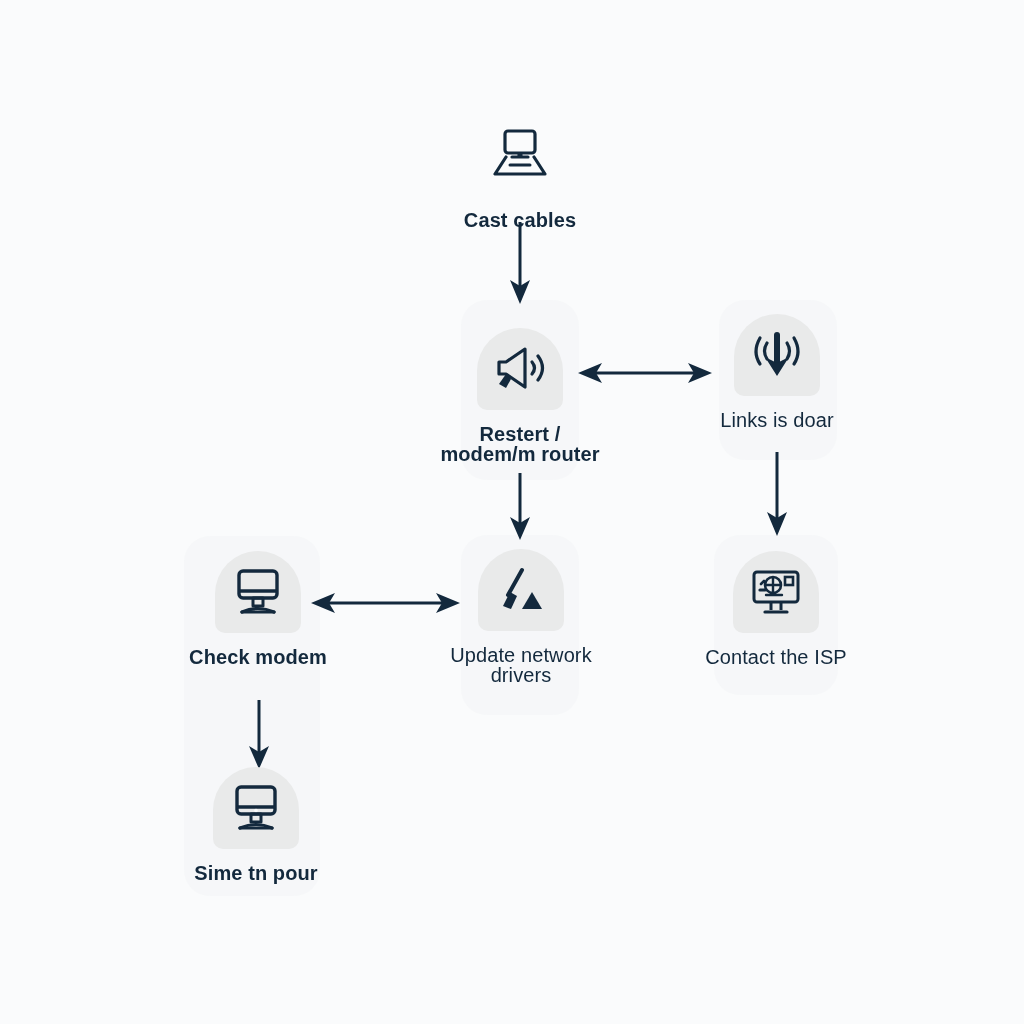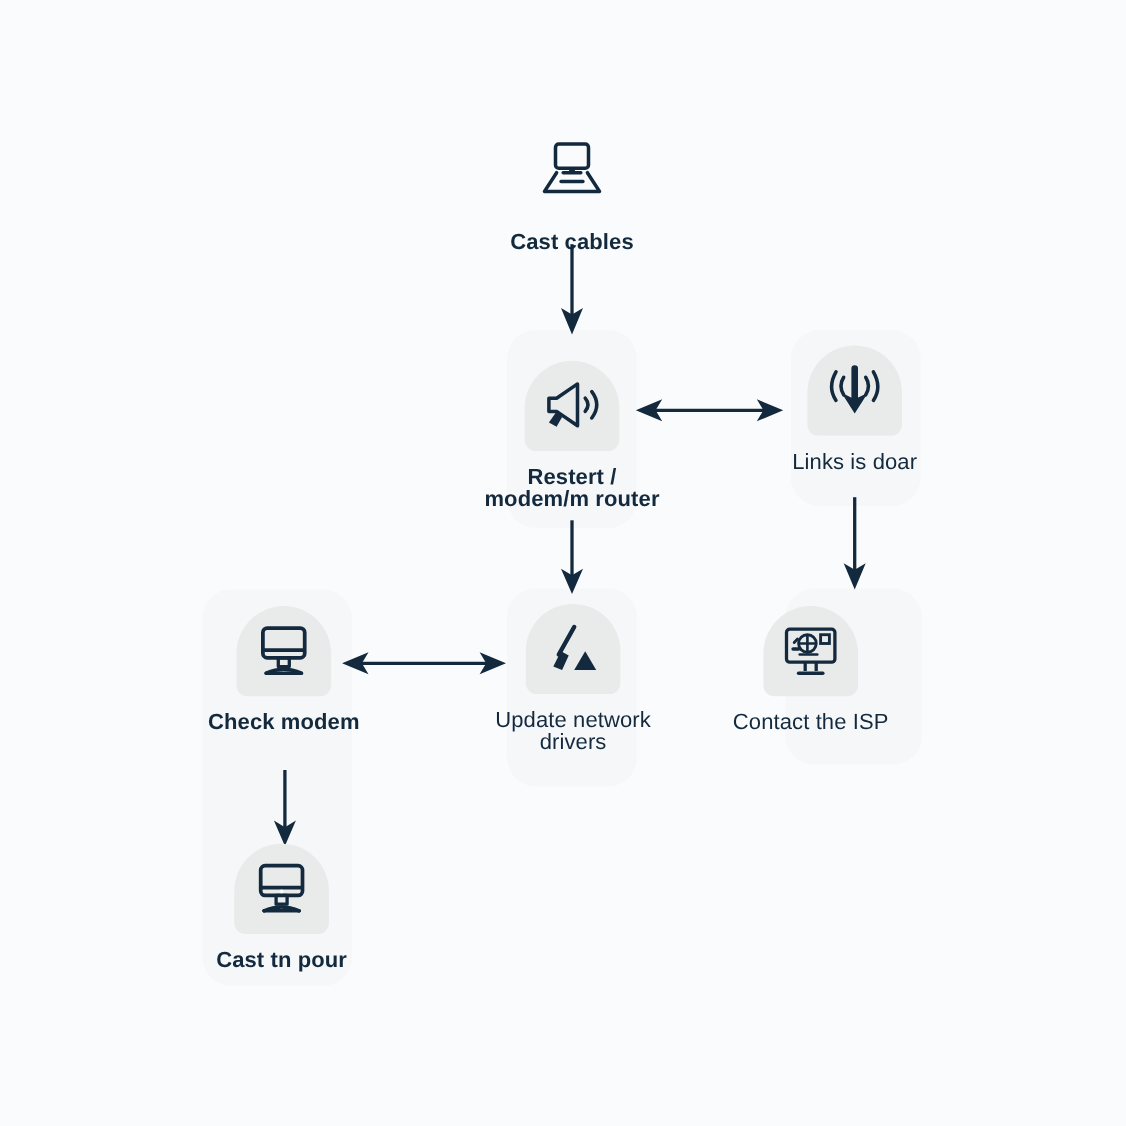--- a/index.html
+++ b/index.html
@@ -184,21 +184,21 @@
           <path d="M28 6 L14 31" stroke="#13293d" stroke-width="4" stroke-linecap="round"></path>
           <path d="M16 28 L9 42 l8 3 6 -13 Z" fill="#13293d"></path>
           <path d="M38 28 L48 45 H28 Z" fill="#13293d"></path>
         </svg>
       </span>
     </div>
     <div class="label">Update network
 drivers</div>
   </div>
 
-  <div class="node" style="left:662px; top:551px; width:150px;">
+  <div class="node" style="left:701px; top:551px; width:150px;">
     <div class="chip">
       <span>
         <svg width="58" height="52" viewBox="0 0 58 52" fill="none" aria-hidden="true">
           <rect x="7" y="6" width="44" height="30" rx="3" stroke="#13293d" stroke-width="3"></rect>
           <circle cx="26" cy="19" r="8" stroke="#13293d" stroke-width="2.6" fill="none"></circle>
           <path d="M18 19 h16 M26 11 v16" stroke="#13293d" stroke-width="2.4"></path>
           <rect x="38" y="11" width="8" height="8" stroke="#13293d" stroke-width="2.6" fill="none"></rect>
           <path d="M14 18 l3 -3" stroke="#13293d" stroke-width="2.6" stroke-linecap="round"></path>
           <path d="M13 24 h5" stroke="#13293d" stroke-width="3.2" stroke-linecap="round"></path>
           <path d="M19 29 h16" stroke="#13293d" stroke-width="2.4" stroke-linecap="round"></path>
@@ -216,16 +216,16 @@
         <svg width="58" height="52" viewBox="0 0 58 52" fill="none" aria-hidden="true">
           <rect x="10" y="5" width="38" height="27" rx="4" stroke="#13293d" stroke-width="3.4"></rect>
           <path d="M10 25 h38" stroke="#13293d" stroke-width="3.4"></path>
           <circle cx="29" cy="28.5" r="1.8" fill="#fafbfc"></circle>
           <path d="M24 32 h10 v8 h-10 Z" stroke="#13293d" stroke-width="3" stroke-linejoin="round" fill="none"></path>
           <path d="M13 46 q16 -7 32 0" stroke="#13293d" stroke-width="3.2" stroke-linecap="round" fill="none"></path>
           <path d="M13 46 h32" stroke="#13293d" stroke-width="3.2" stroke-linecap="round"></path>
         </svg>
       </span>
     </div>
-    <div class="label strong">Cast tn pour</div>
+    <div class="label strong">Sime tn pour</div>
   </div>
 
 </div>
 
 </body></html>

